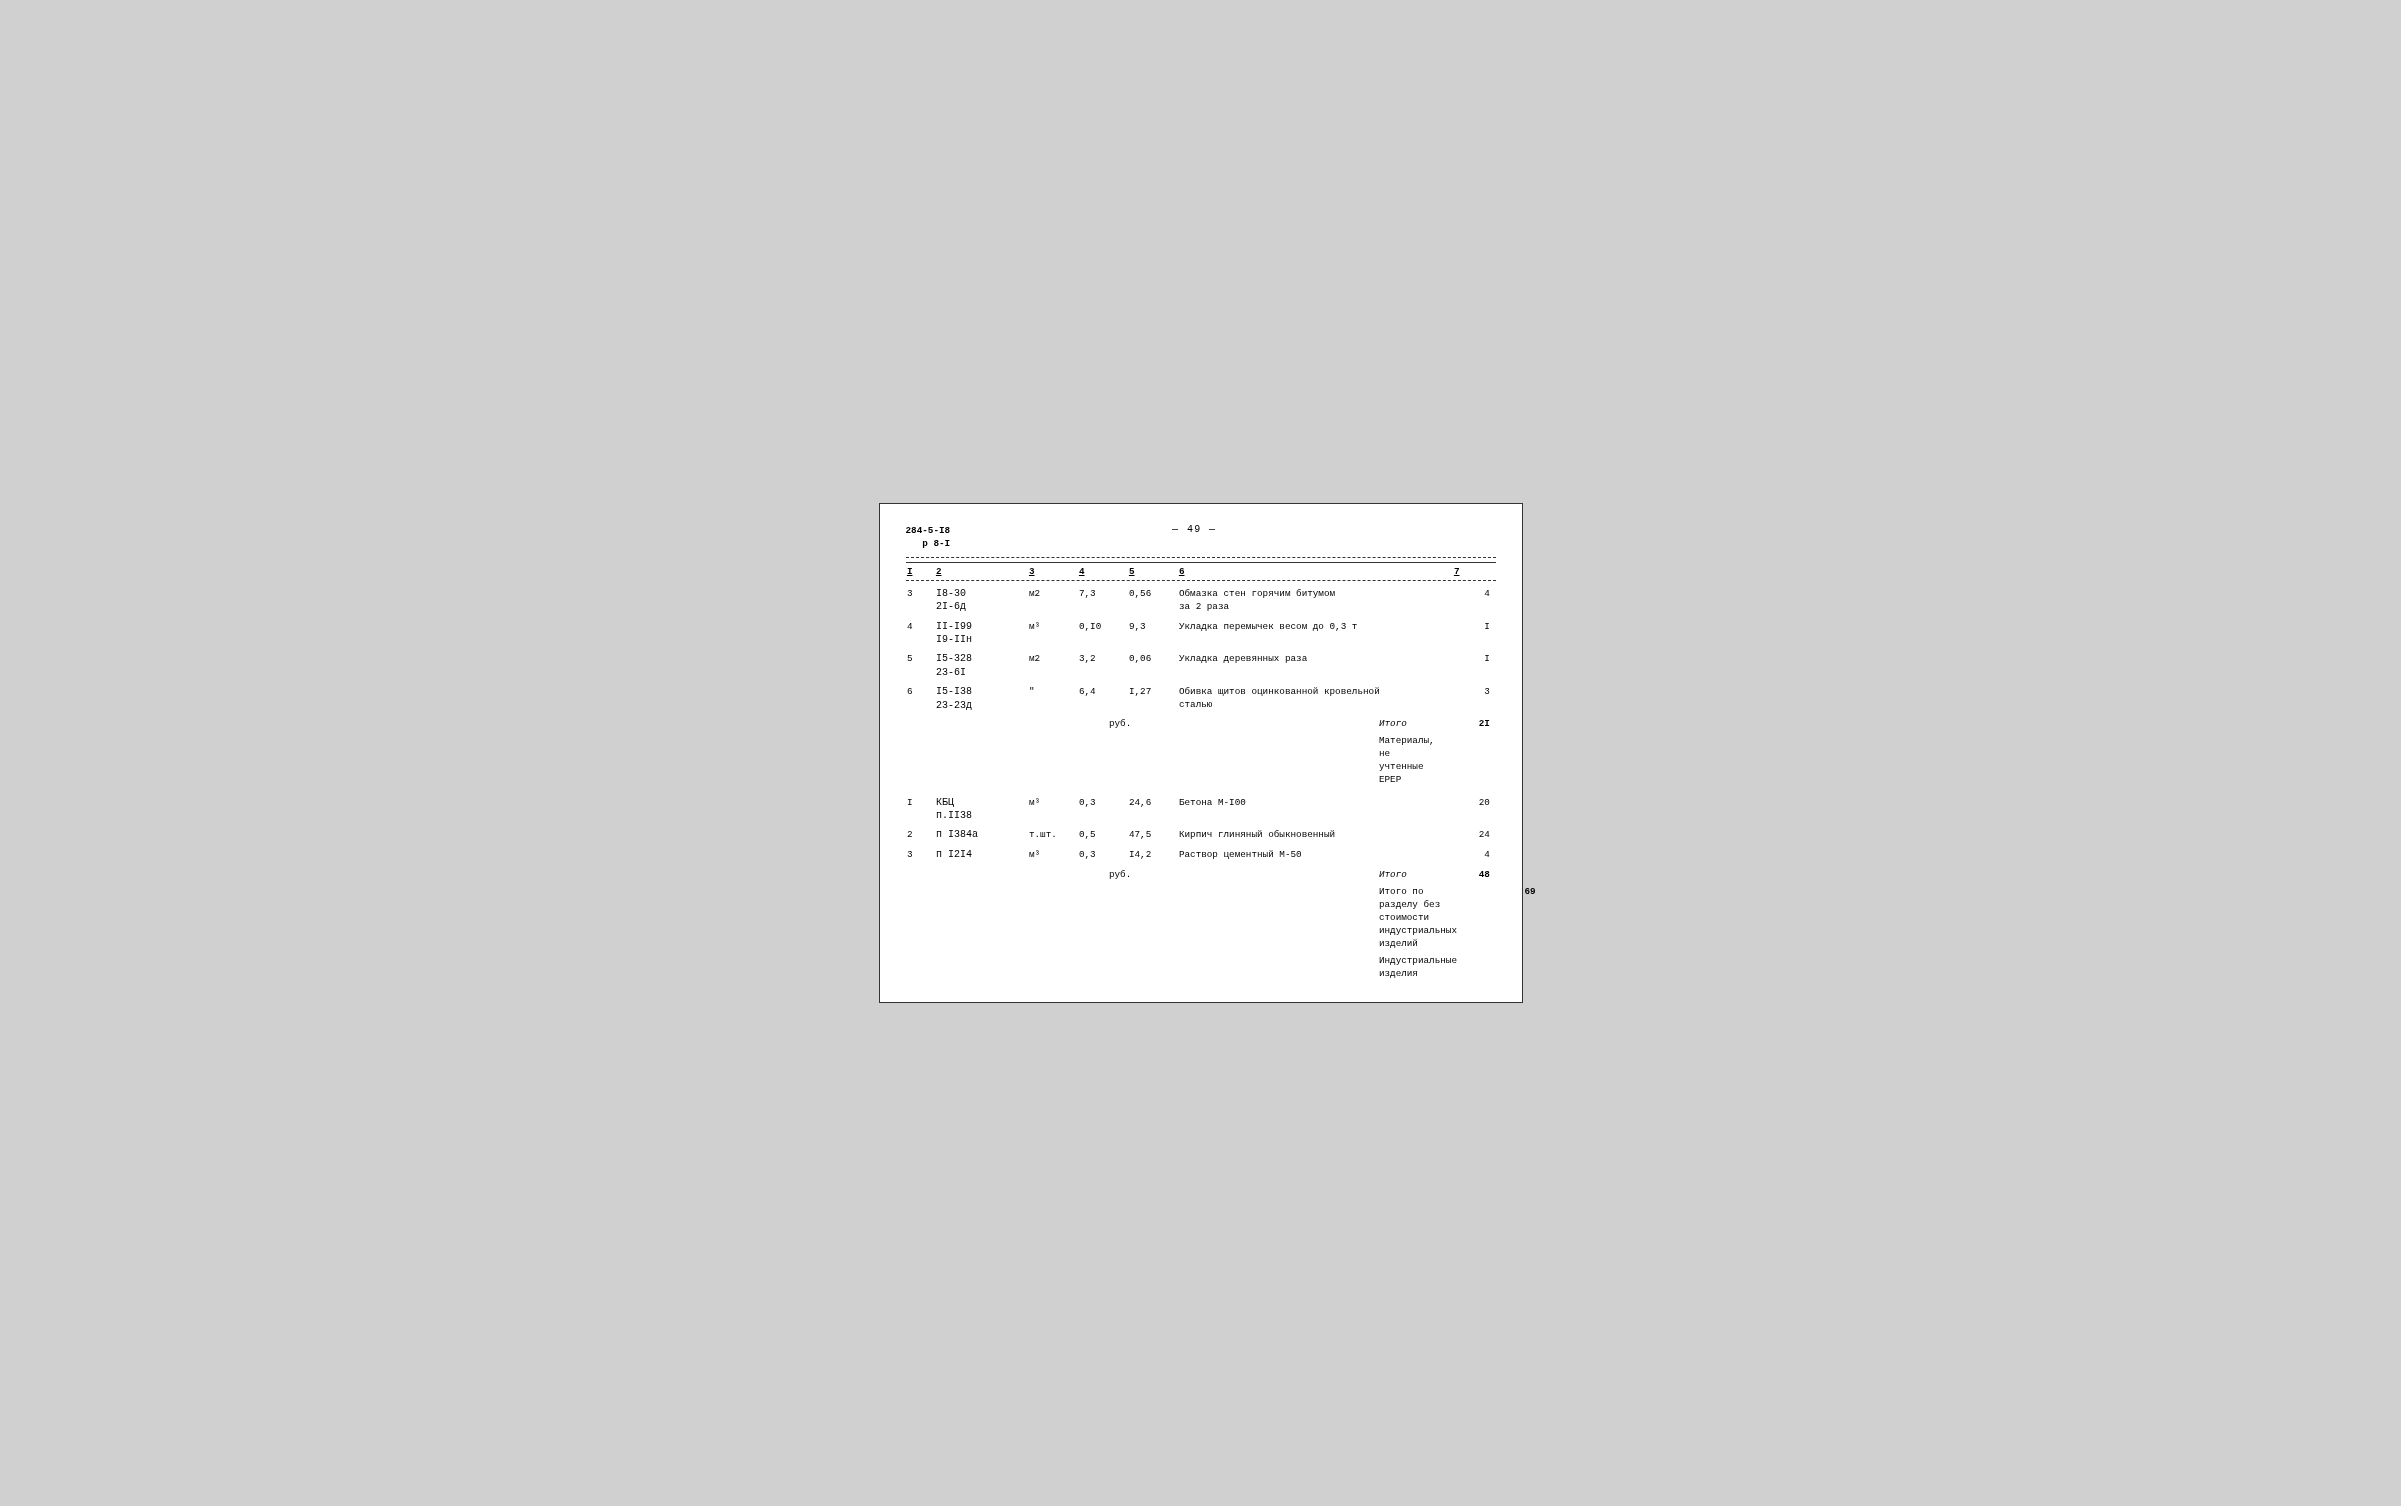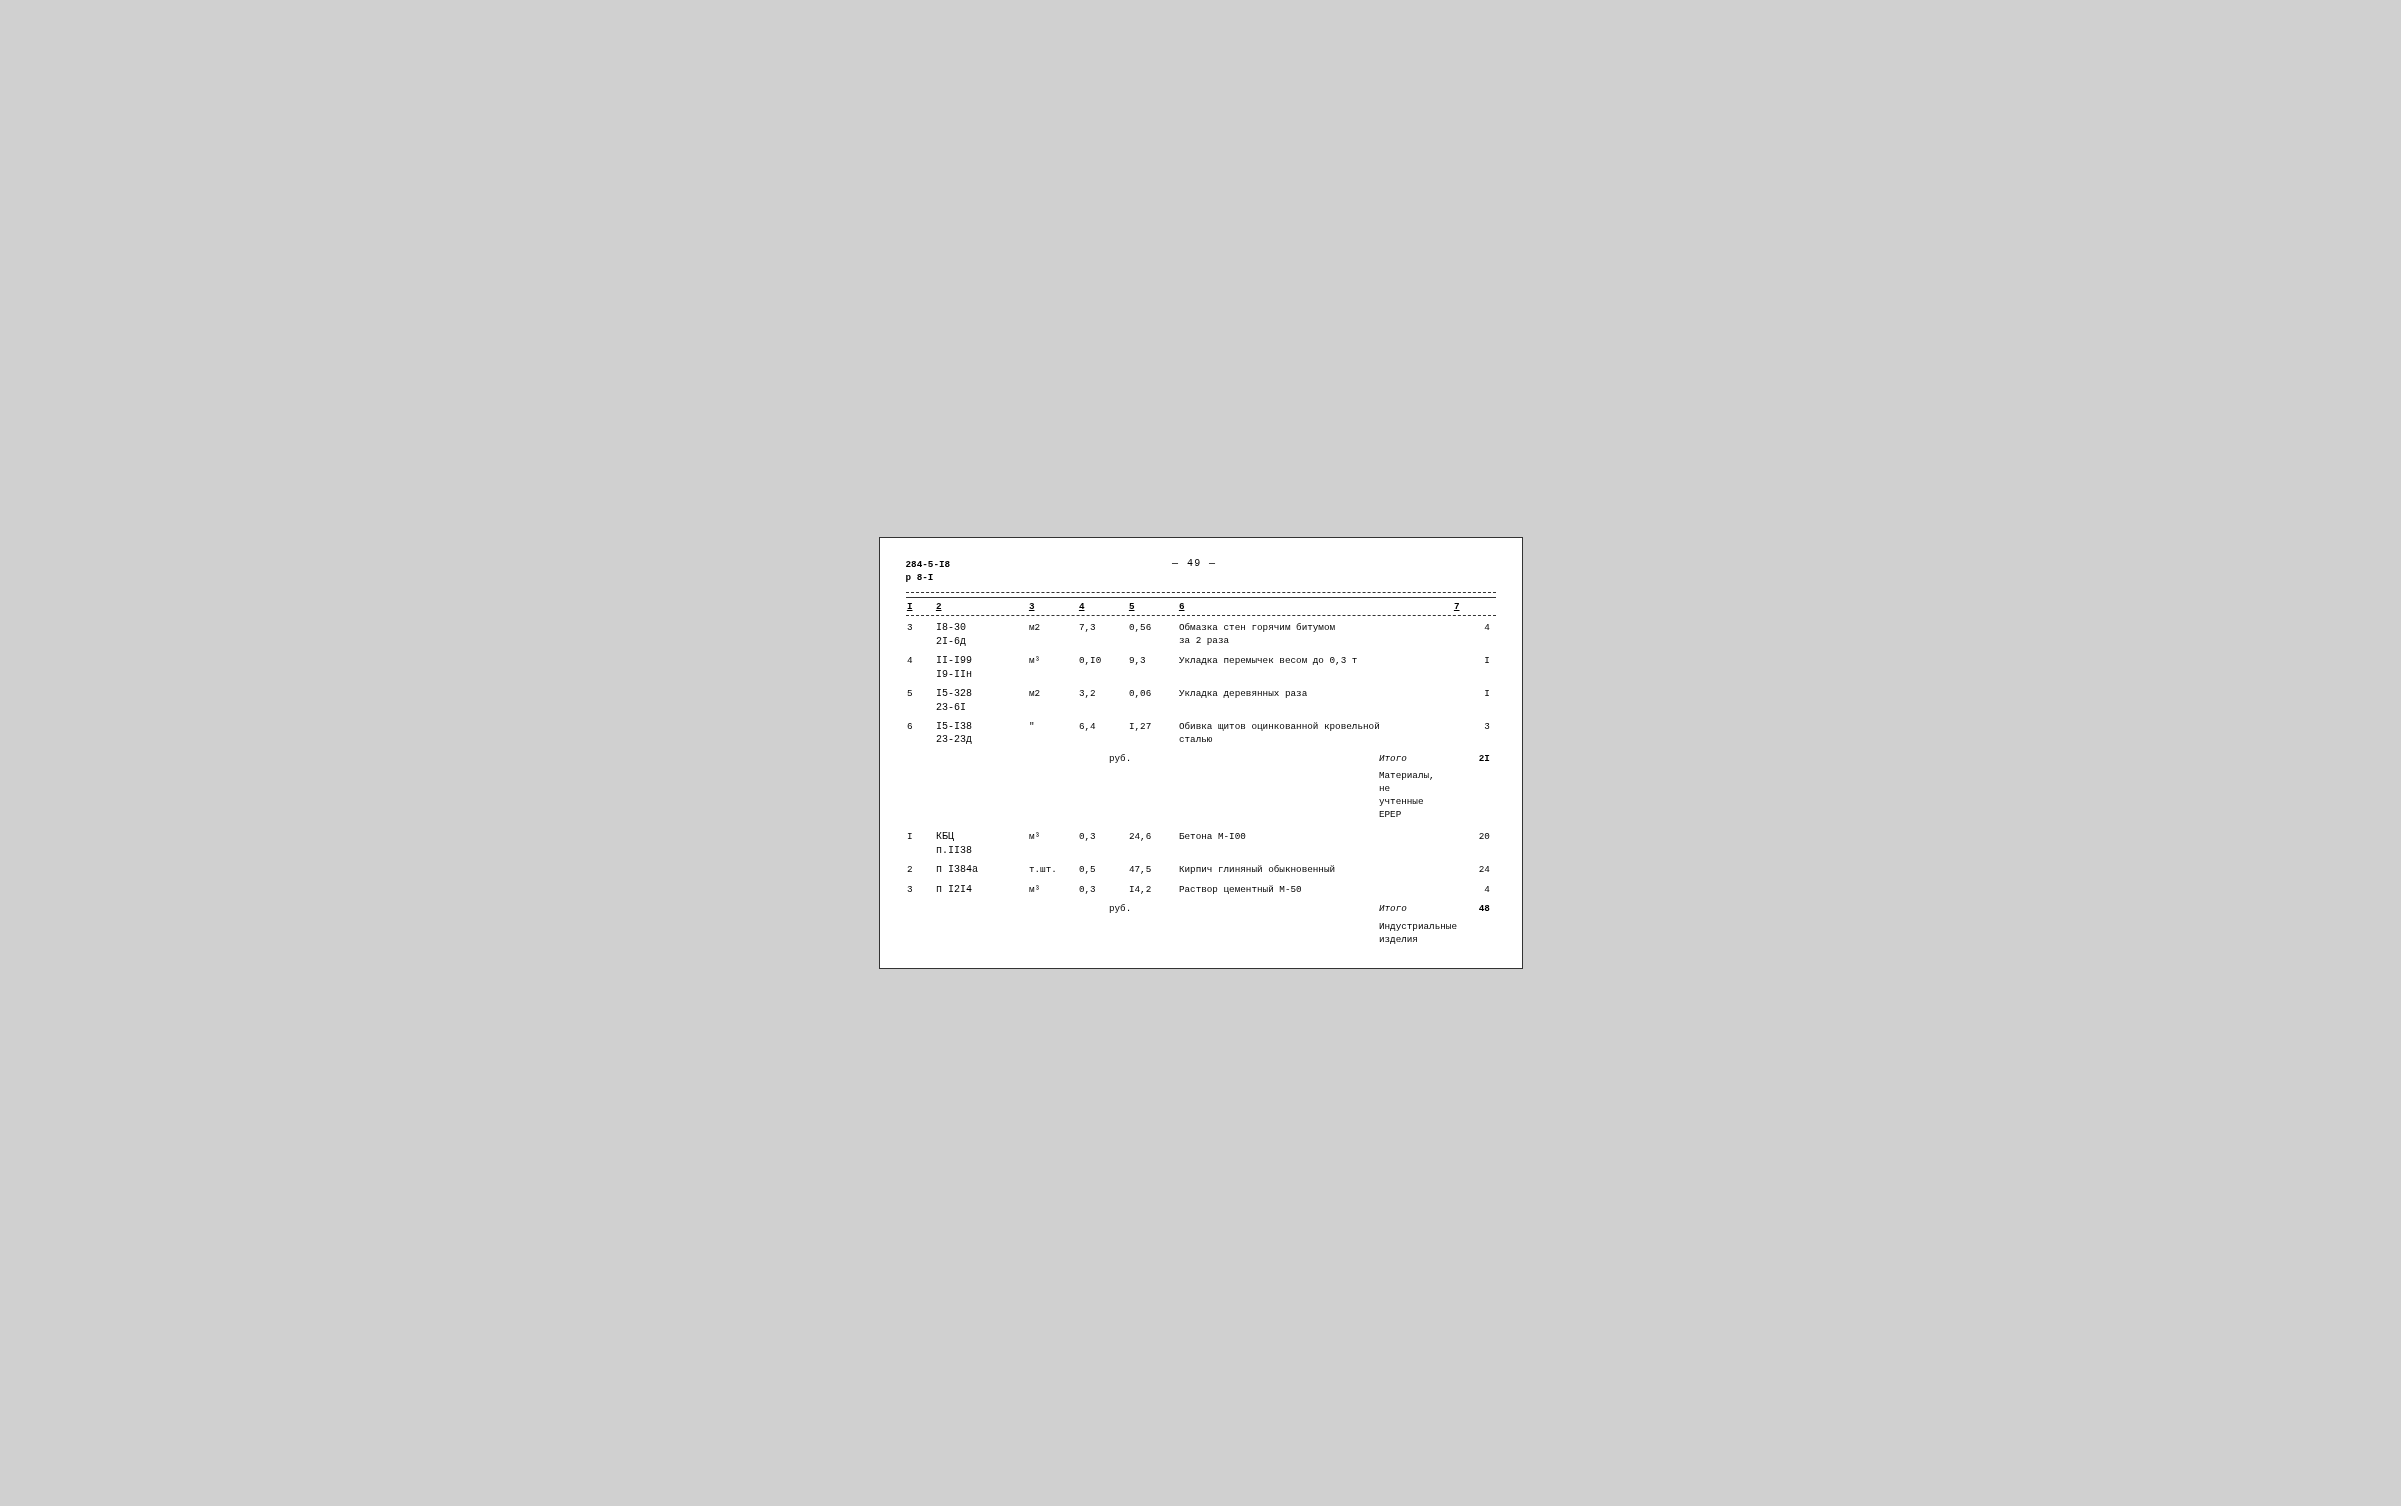--- a/index.html
+++ b/index.html
@@ -24,20 +24,21 @@
       border: 1.4px solid #333;
       padding: 20px 26px 20px 26px;
       position: relative;
     }
 
     .page-header {
       display: flex;
       justify-content: space-between;
       align-items: flex-start;
       margin-bottom: 7.2px;
+      text-align: right;
     }
 
     .header-left {
       font-size: 9.3px;
       font-weight: bold;
       line-height: 1.4;
     }
 
     .header-center {
       font-size: 10px;
@@ -249,20 +250,29 @@
     <div class="total-row">
       <div class="cell"></div>
       <div class="cell"></div>
       <div class="cell unit-rub">руб.</div>
       <div class="cell"></div>
       <div class="cell"></div>
       <div class="cell italic-text">Итого</div>
       <div class="cell right bold-text">48</div>
     </div>
 
+    <div class="total-row">
+      <div class="cell"></div>
+      <div class="cell"></div>
+      <div class="cell"></div>
+      <div class="cell"></div>
+      <div class="cell"></div>
+      <div class="cell">Итого по разделу без стоимости<br>индустриальных изделий</div>
+      <div class="cell right bold-text">69</div>
+    </div>
 
     <div class="total-row">
       <div class="cell"></div>
       <div class="cell"></div>
       <div class="cell"></div>
       <div class="cell"></div>
       <div class="cell"></div>
       <div class="cell">Индустриальные изделия</div>
       <div class="cell"></div>
     </div>

